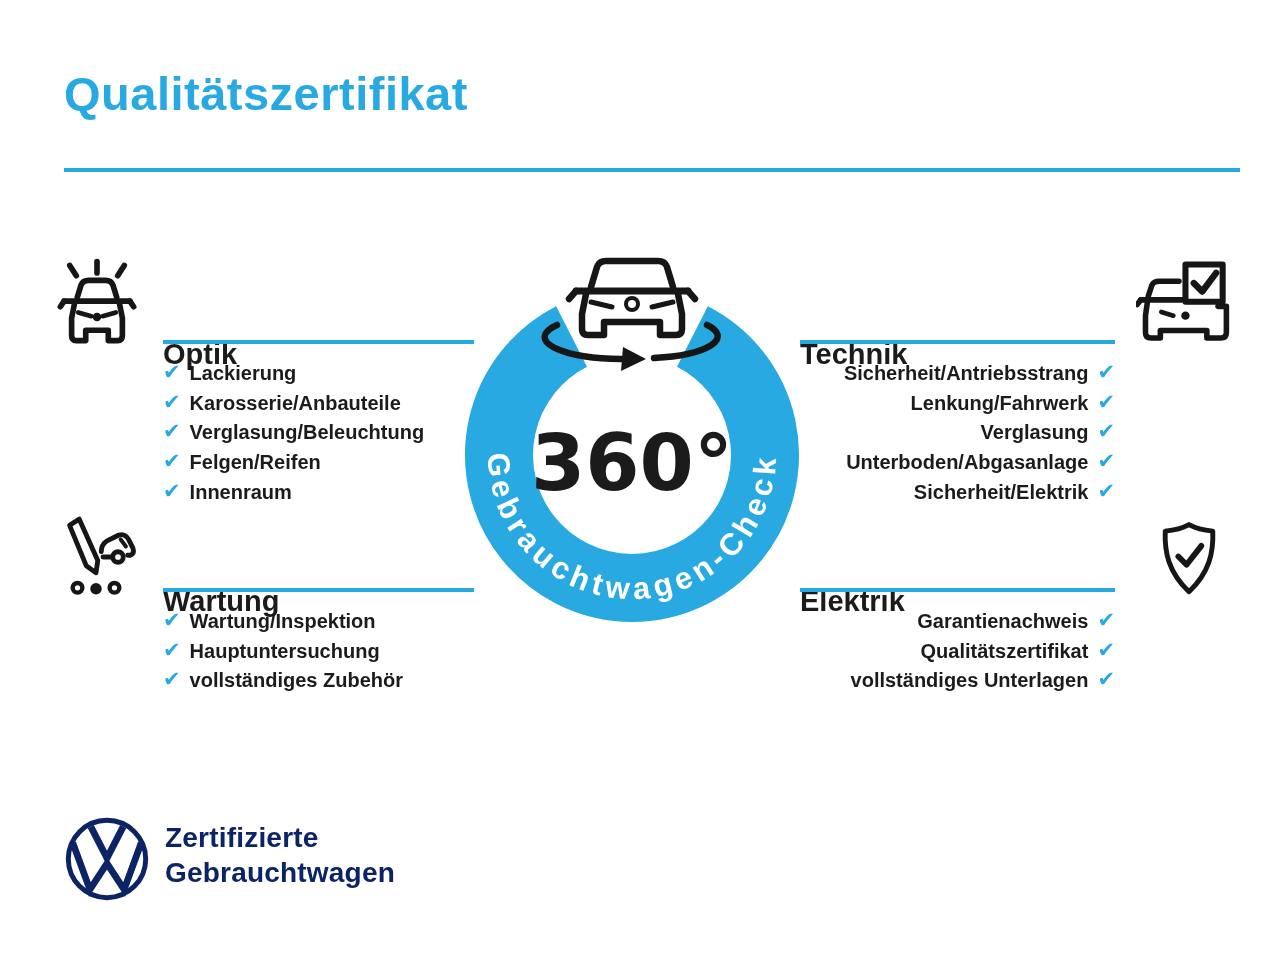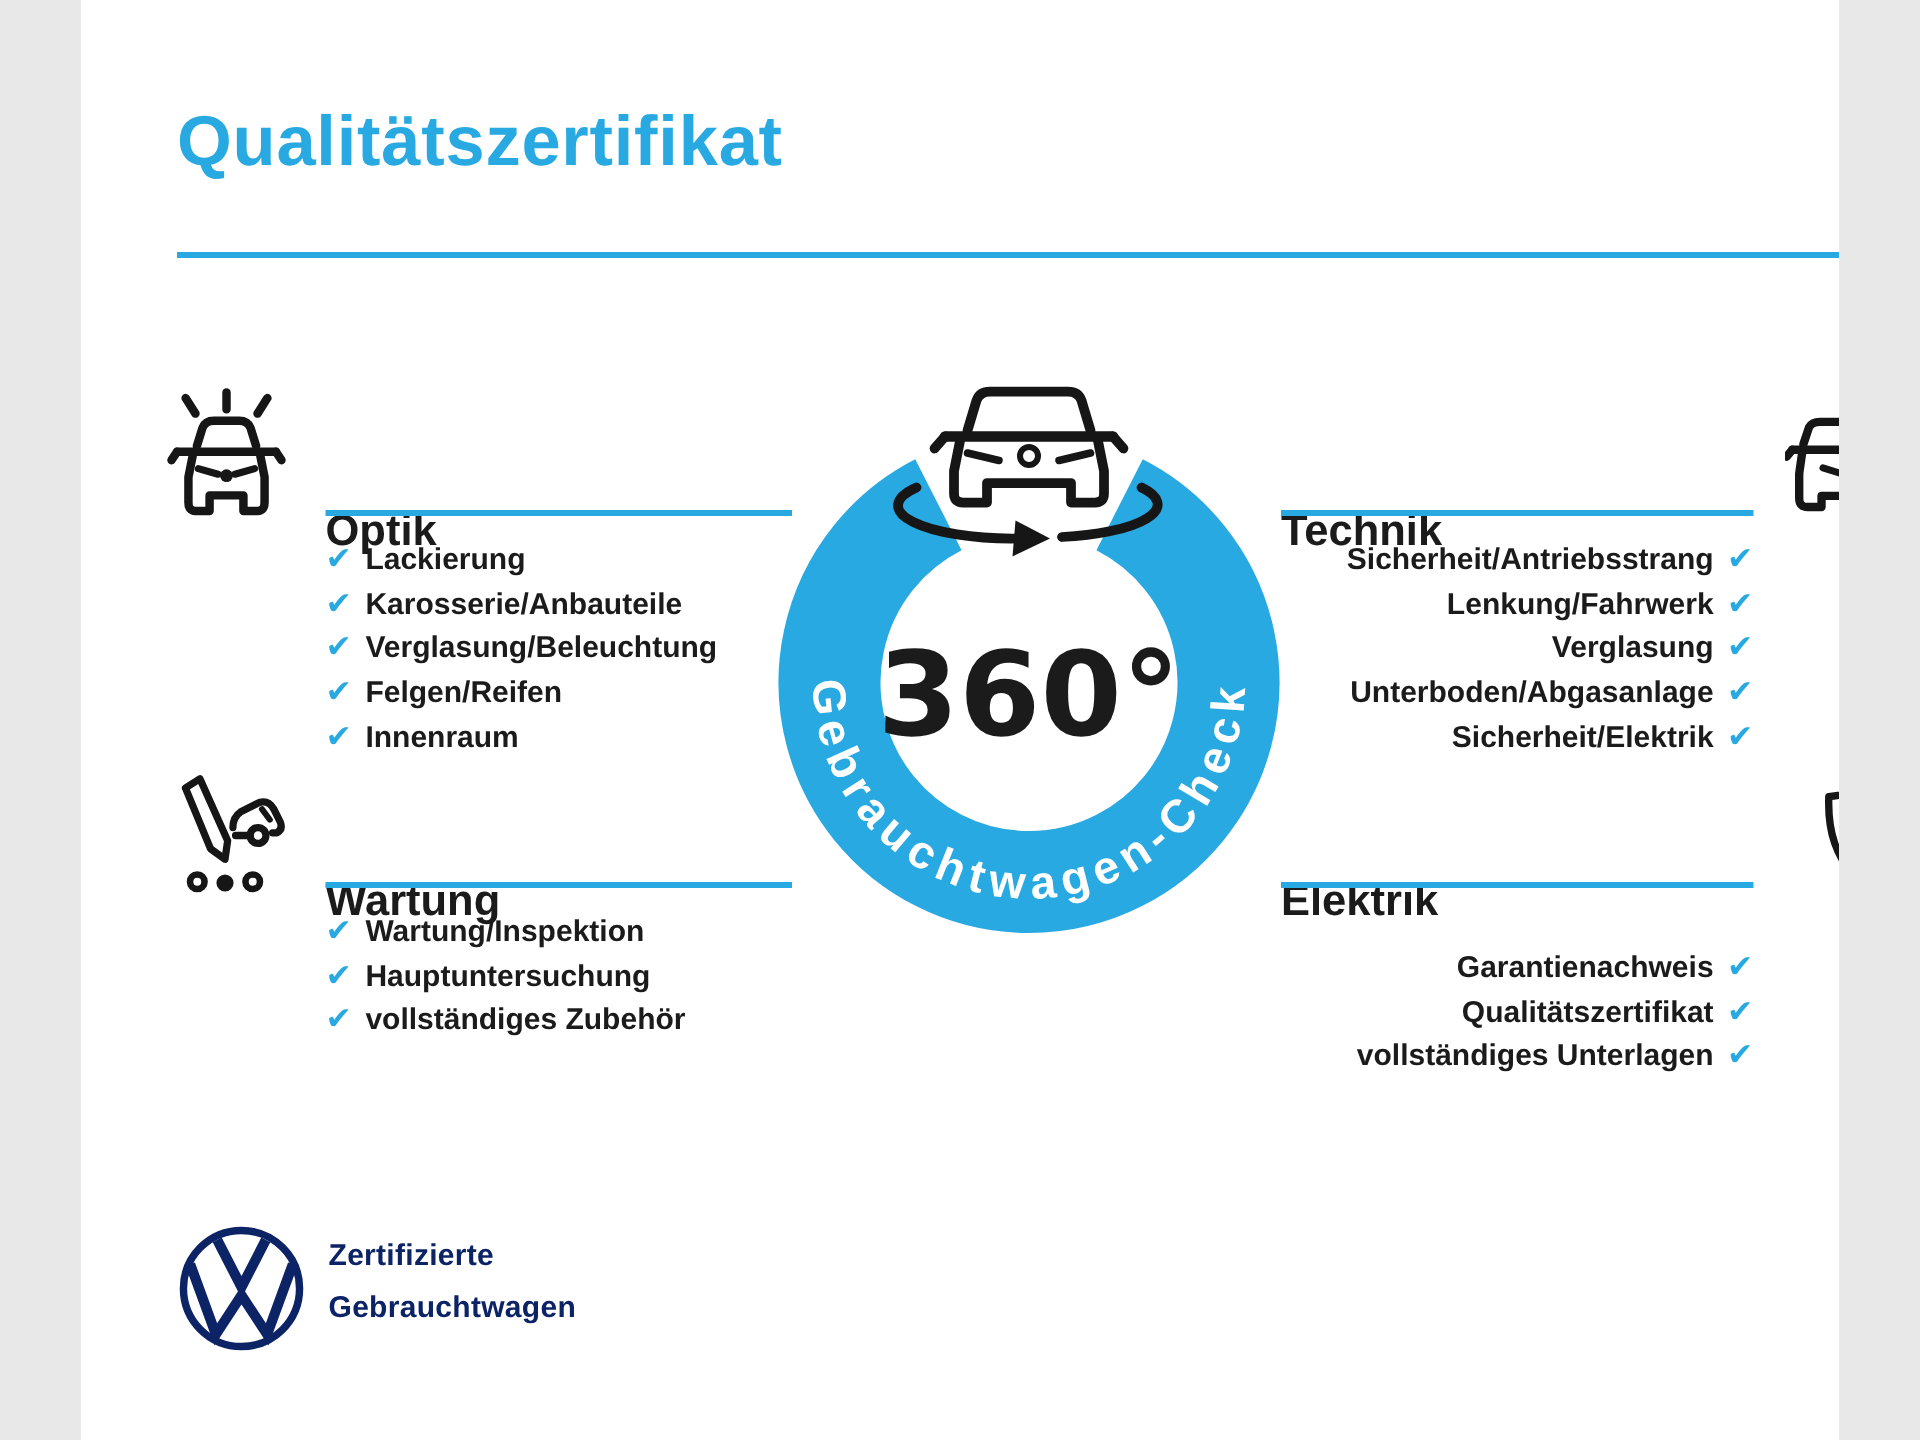--- a/index.html
+++ b/index.html
@@ -1,17 +1,17 @@
 <!DOCTYPE html>
 <html><head>
 <meta charset="utf-8">
 <style>
   html,body { margin:0; padding:0; background:#e8e8e8; }
   .canvas {
-    position:relative; width:1172px; height:960px; background:#ffffff;
+    position:relative; width:1280px; height:960px; background:#ffffff;
     overflow:hidden; font-family:"Liberation Sans", sans-serif; margin:0 auto;
   }
   .abs { position:absolute; }
   .page-title {
     left:64px; top:66px; font-size:47px; font-weight:bold; color:#29A9E1;
     letter-spacing:0.5px;
   }
   .title-rule { left:64px; top:168px; width:1176px; height:4px; background:#29A9E1; }
   .sec-rule { height:4px; background:#29A9E1; }
   .sec-header { font-size:29px; font-weight:bold; color:#1b1b1b;margin-top:36px; }
@@ -20,21 +20,21 @@
   .chk-row {
     height:29.6px; display:flex; align-items:center; gap:9px;
     font-size:20px; font-weight:bold; color:#1b1b1b; white-space:nowrap;
   }
   .chk-row.right { justify-content:flex-end; }
   .check {
     color:#29A9E1; font-size:21px; line-height:1;
     font-family:"DejaVu Sans", sans-serif; transform:translateY(-1px);
   }
   .footer-text {
-    left:165px; top:820px; font-size:20px; font-weight:bold; color:#0C2365;
+    left:165px; top:820px; font-size:28px; font-weight:bold; color:#0C2365;
     line-height:35px; letter-spacing:0.2px;
   }
   svg { display:block; }
 </style>
 </head>
 <body>
 
 <div class="canvas">
 
   <div class="abs page-title">Qualitätszertifikat</div>
@@ -151,21 +151,21 @@
 
   <svg class="abs" style="left:1148px; top:518px;" width="82" height="82" viewBox="0 0 100 100">
     <g stroke="#161616" fill="none" stroke-linecap="round" stroke-linejoin="round">
       <path d="M50,8 C59,13 69,15 79,16 C80,42 75,66 50,90 C25,66 20,42 21,16 C31,15 41,13 50,8 Z" stroke-width="6"></path>
       <path d="M37,47 L47,57 L65,34" stroke-width="7"></path>
     </g>
   </svg>
 
   <div class="abs sec-header right" style="left:800px; top:549px; width:315px;">Elektrik</div>
   <div class="abs sec-rule" style="left:800px; top:588px; width:315px;"></div>
-  <div class="abs checklist" style="left:795px; top:607px; width:320px;margin-top:24px;">
+  <div class="abs checklist" style="left:795px; top:607px; width:320px;">
     <div class="chk-row right">
         <span>Garantienachweis</span>
         <span class="check">✔</span>
       </div>
     <div class="chk-row right">
         <span>Qualitätszertifikat</span>
         <span class="check">✔</span>
       </div>
     <div class="chk-row right">
         <span>vollständiges Unterlagen</span>

